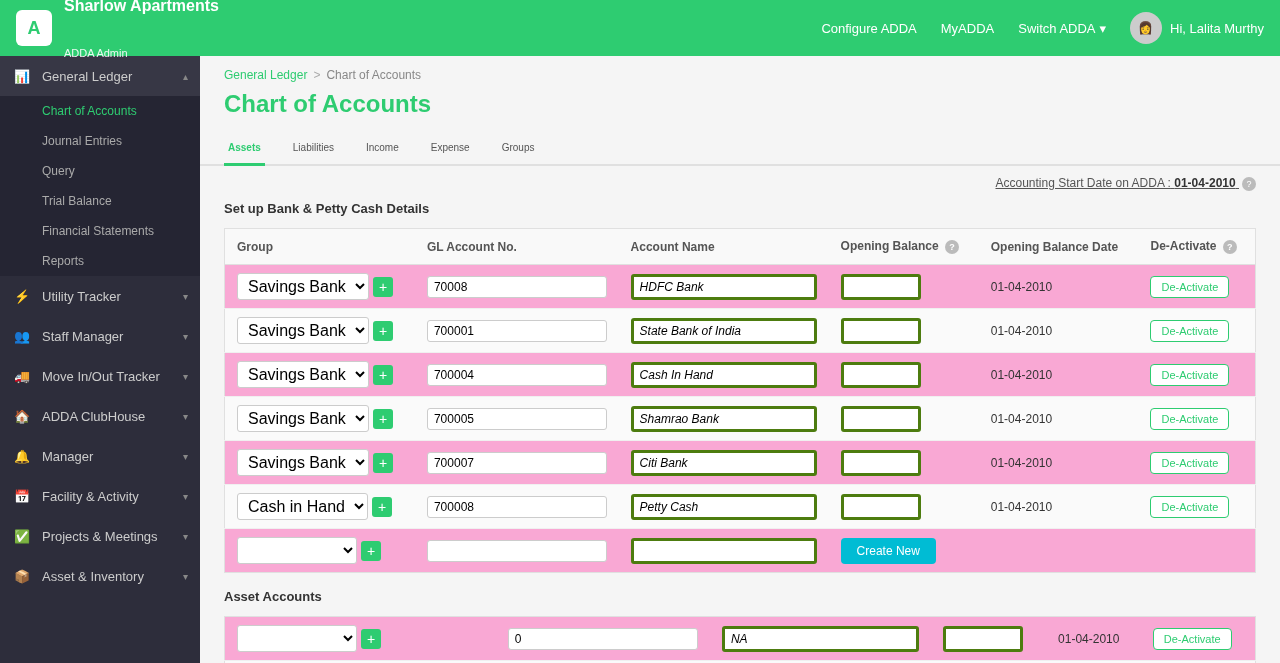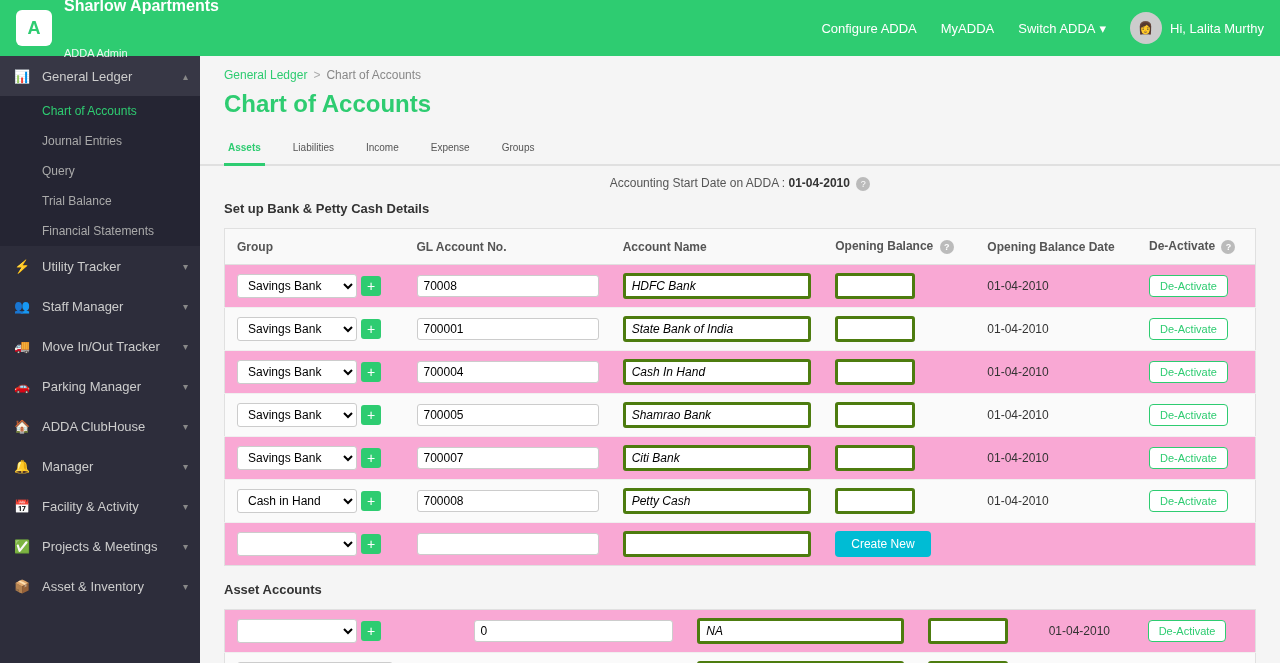--- a/index.html
+++ b/index.html
@@ -115,23 +115,24 @@
     }
     .tab.active {
       color: #2ecc71;
       border-bottom-color: #2ecc71;
       font-weight: 600;
     }
 
     
     .accounting-date-row {
       padding: 10px 24px;
-      text-align: center;
+      text-align: right;
       font-size: 12px;
       color: #555;
+      text-decoration: underline;
     }
     .accounting-date-row strong { color: #333; }
 
     
     .section {
       padding: 0 24px 16px;
     }
     .section-title {
       font-size: 13px;
       font-weight: 600;
@@ -167,21 +168,21 @@
     .data-table tr:last-child td { border-bottom: none; }
 
     
     .group-cell {
       display: flex; align-items: center; gap: 4px;
     }
     .group-select {
       border: 1px solid #ccc;
       border-radius: 3px;
       padding: 3px 6px;
-      font-size: 12px;
+      font-size: 16px;
       background: white;
       min-width: 120px;
     }
     .plus-btn {
       background: #2ecc71;
       color: white;
       border: none;
       border-radius: 3px;
       width: 20px; height: 20px;
       cursor: pointer;
@@ -303,40 +304,38 @@
       </div>
       <div class="sidebar-sub-item">
         <span>Query</span>
       </div>
       <div class="sidebar-sub-item">
         <span>Trial Balance</span>
       </div>
       <div class="sidebar-sub-item">
         <span>Financial Statements</span>
       </div>
+      <div class="sidebar-sub-item">
+        <span>Reports</span>
+      </div>
     </div>
 
     <div class="sidebar-item">
       <span class="sidebar-icon icon-utility"></span>
       <span class="sidebar-label">Utility Tracker</span>
       <span class="sidebar-chevron chevron-down"></span>
     </div>
     <div class="sidebar-item">
       <span class="sidebar-icon icon-staff"></span>
       <span class="sidebar-label">Staff Manager</span>
       <span class="sidebar-chevron chevron-down"></span>
     </div>
     <div class="sidebar-item">
       <span class="sidebar-icon icon-movein"></span>
       <span class="sidebar-label">Move In/Out Tracker</span>
-      <span class="sidebar-chevron chevron-down"></span>
-    </div>
-    <div class="sidebar-item">
-      <span class="sidebar-icon icon-parking"></span>
-      <span class="sidebar-label">Parking Manager</span>
       <span class="sidebar-chevron chevron-down"></span>
     </div>
     <div class="sidebar-item">
       <span class="sidebar-icon icon-clubhouse"></span>
       <span class="sidebar-label">ADDA ClubHouse</span>
       <span class="sidebar-chevron chevron-down"></span>
     </div>
     <div class="sidebar-item">
       <span class="sidebar-icon icon-doorbot"></span>
       <span class="sidebar-label">Manager</span>

